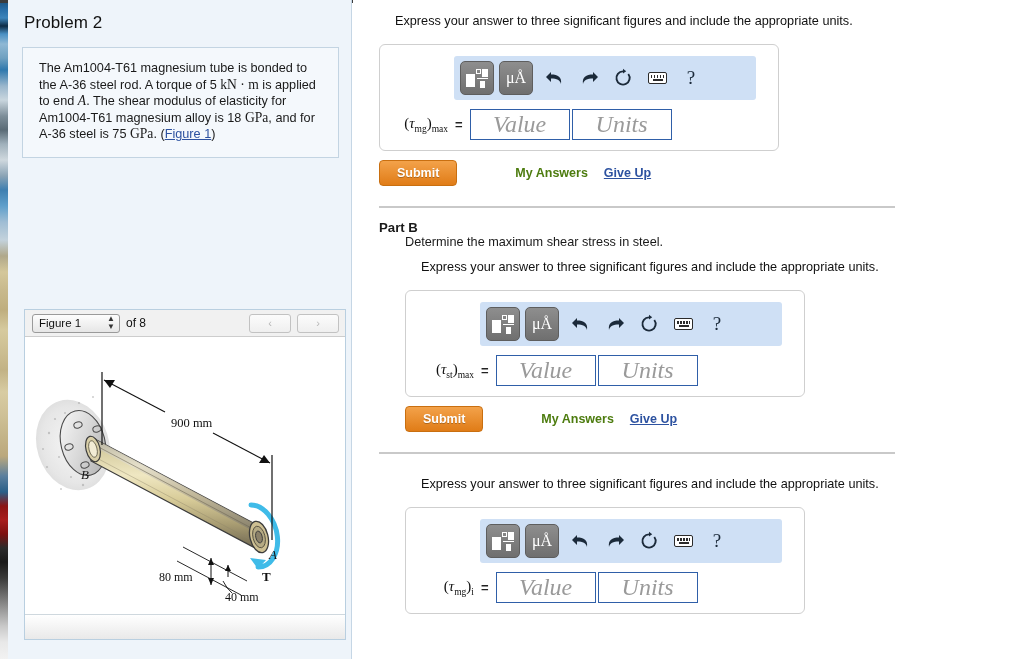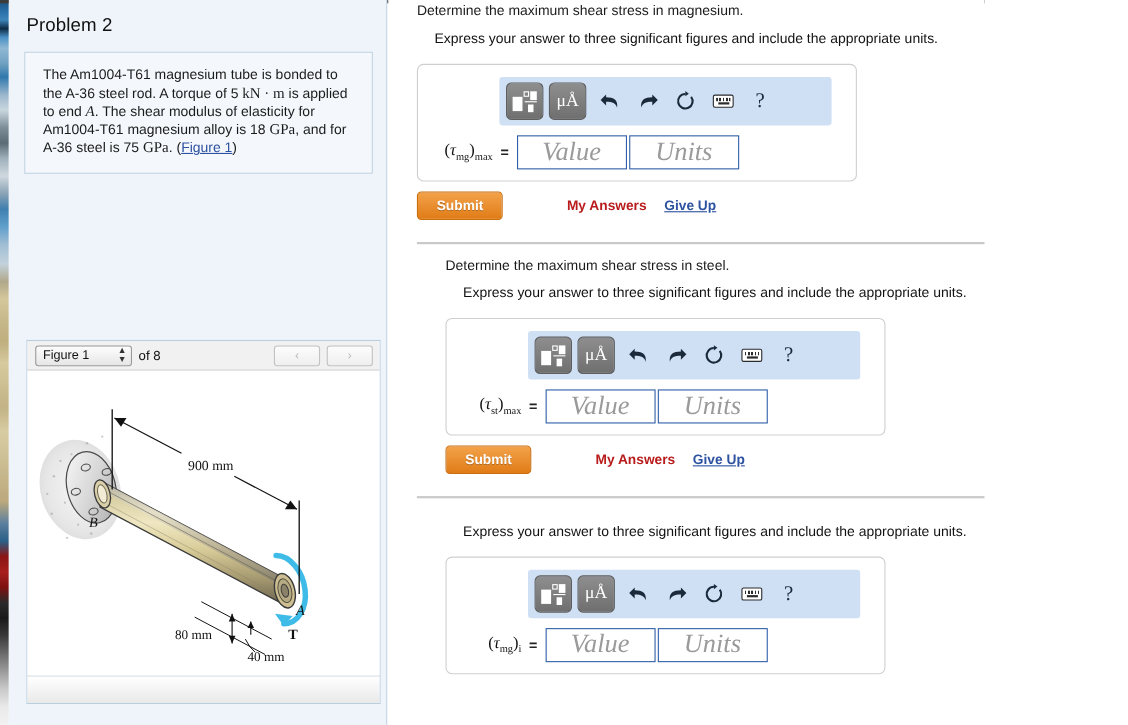--- a/index.html
+++ b/index.html
@@ -176,21 +176,21 @@
   .field + .field { margin-left: 2px; }
 
   .actions { display: flex; align-items: center; margin: 9px 0 0 26px; }
   .submit-btn {
     background: linear-gradient(to bottom,#f3a24a,#e07c17);
     border: 1px solid #c96f10; border-radius: 4px;
     color: #fff; font-weight: bold; font-size: 12.5px;
     padding: 5px 17px; cursor: pointer;
     text-shadow: 0 1px 0 rgba(0,0,0,.25);
   }
-  .my-answers { color: #b91c1c; font-weight: bold; font-size: 12.5px; margin-left: 58px; }
+  .my-answers { color: #4d7c0f; font-weight: bold; font-size: 12.5px; margin-left: 58px; }
   .give-up {
     color: #2d52a0; font-weight: bold; font-size: 12.5px;
     text-decoration: underline; margin-left: 16px; cursor: pointer;
   }
 
   #topbar { position: absolute; left: 353px; top: 0; width: 672px; height: 3px; background: #3c3c3c; }
   #left-topbar { position: absolute; left: 0; top: 0; width: 353px; height: 3px; background: #3c3c3c; }
 </style>
 </head>
 <body>
@@ -323,21 +323,20 @@
         </svg>
       </div>
 
       <div id="figure-footer"></div>
     </div>
   </div>
 
   <div id="right-col">
 
     <div class="part-block" style="padding-top:3px;">
-      <div class="prompt" style="padding-left:0;">Determine the maximum shear stress in magnesium.</div>
       <div class="bold-prompt" style="padding-left:0;margin-top:11px;">Express your answer to three significant figures and include the appropriate units.</div>
 
       <div class="answer-box" style="margin-left:0;margin-top:10px;">
         <div class="mathbar">
           <div class="tool-sq">
             <span class="tmpl-glyph">
                 <i class="b1"></i>
                 <i class="b2"></i>
                 <i class="b3"></i>
                 <i class="b4"></i>
@@ -381,20 +380,21 @@
       <div class="actions" style="margin-left:0;">
         <div class="submit-btn">Submit</div>
         <span class="my-answers">My Answers</span>
         <span class="give-up">Give Up</span>
       </div>
     </div>
 
     <hr class="divider" style="margin:20px 25px 0 26px;">
 
     <div class="part-block" style="padding-top:12px;">
+      <div class="part-heading">Part B</div>
       <div class="prompt" style="">Determine the maximum shear stress in steel.</div>
       <div class="bold-prompt" style="margin-top:11px;">Express your answer to three significant figures and include the appropriate units.</div>
 
       <div class="answer-box" style="margin-top:10px;">
         <div class="mathbar">
           <div class="tool-sq">
             <span class="tmpl-glyph">
                 <i class="b1"></i>
                 <i class="b2"></i>
                 <i class="b3"></i>

